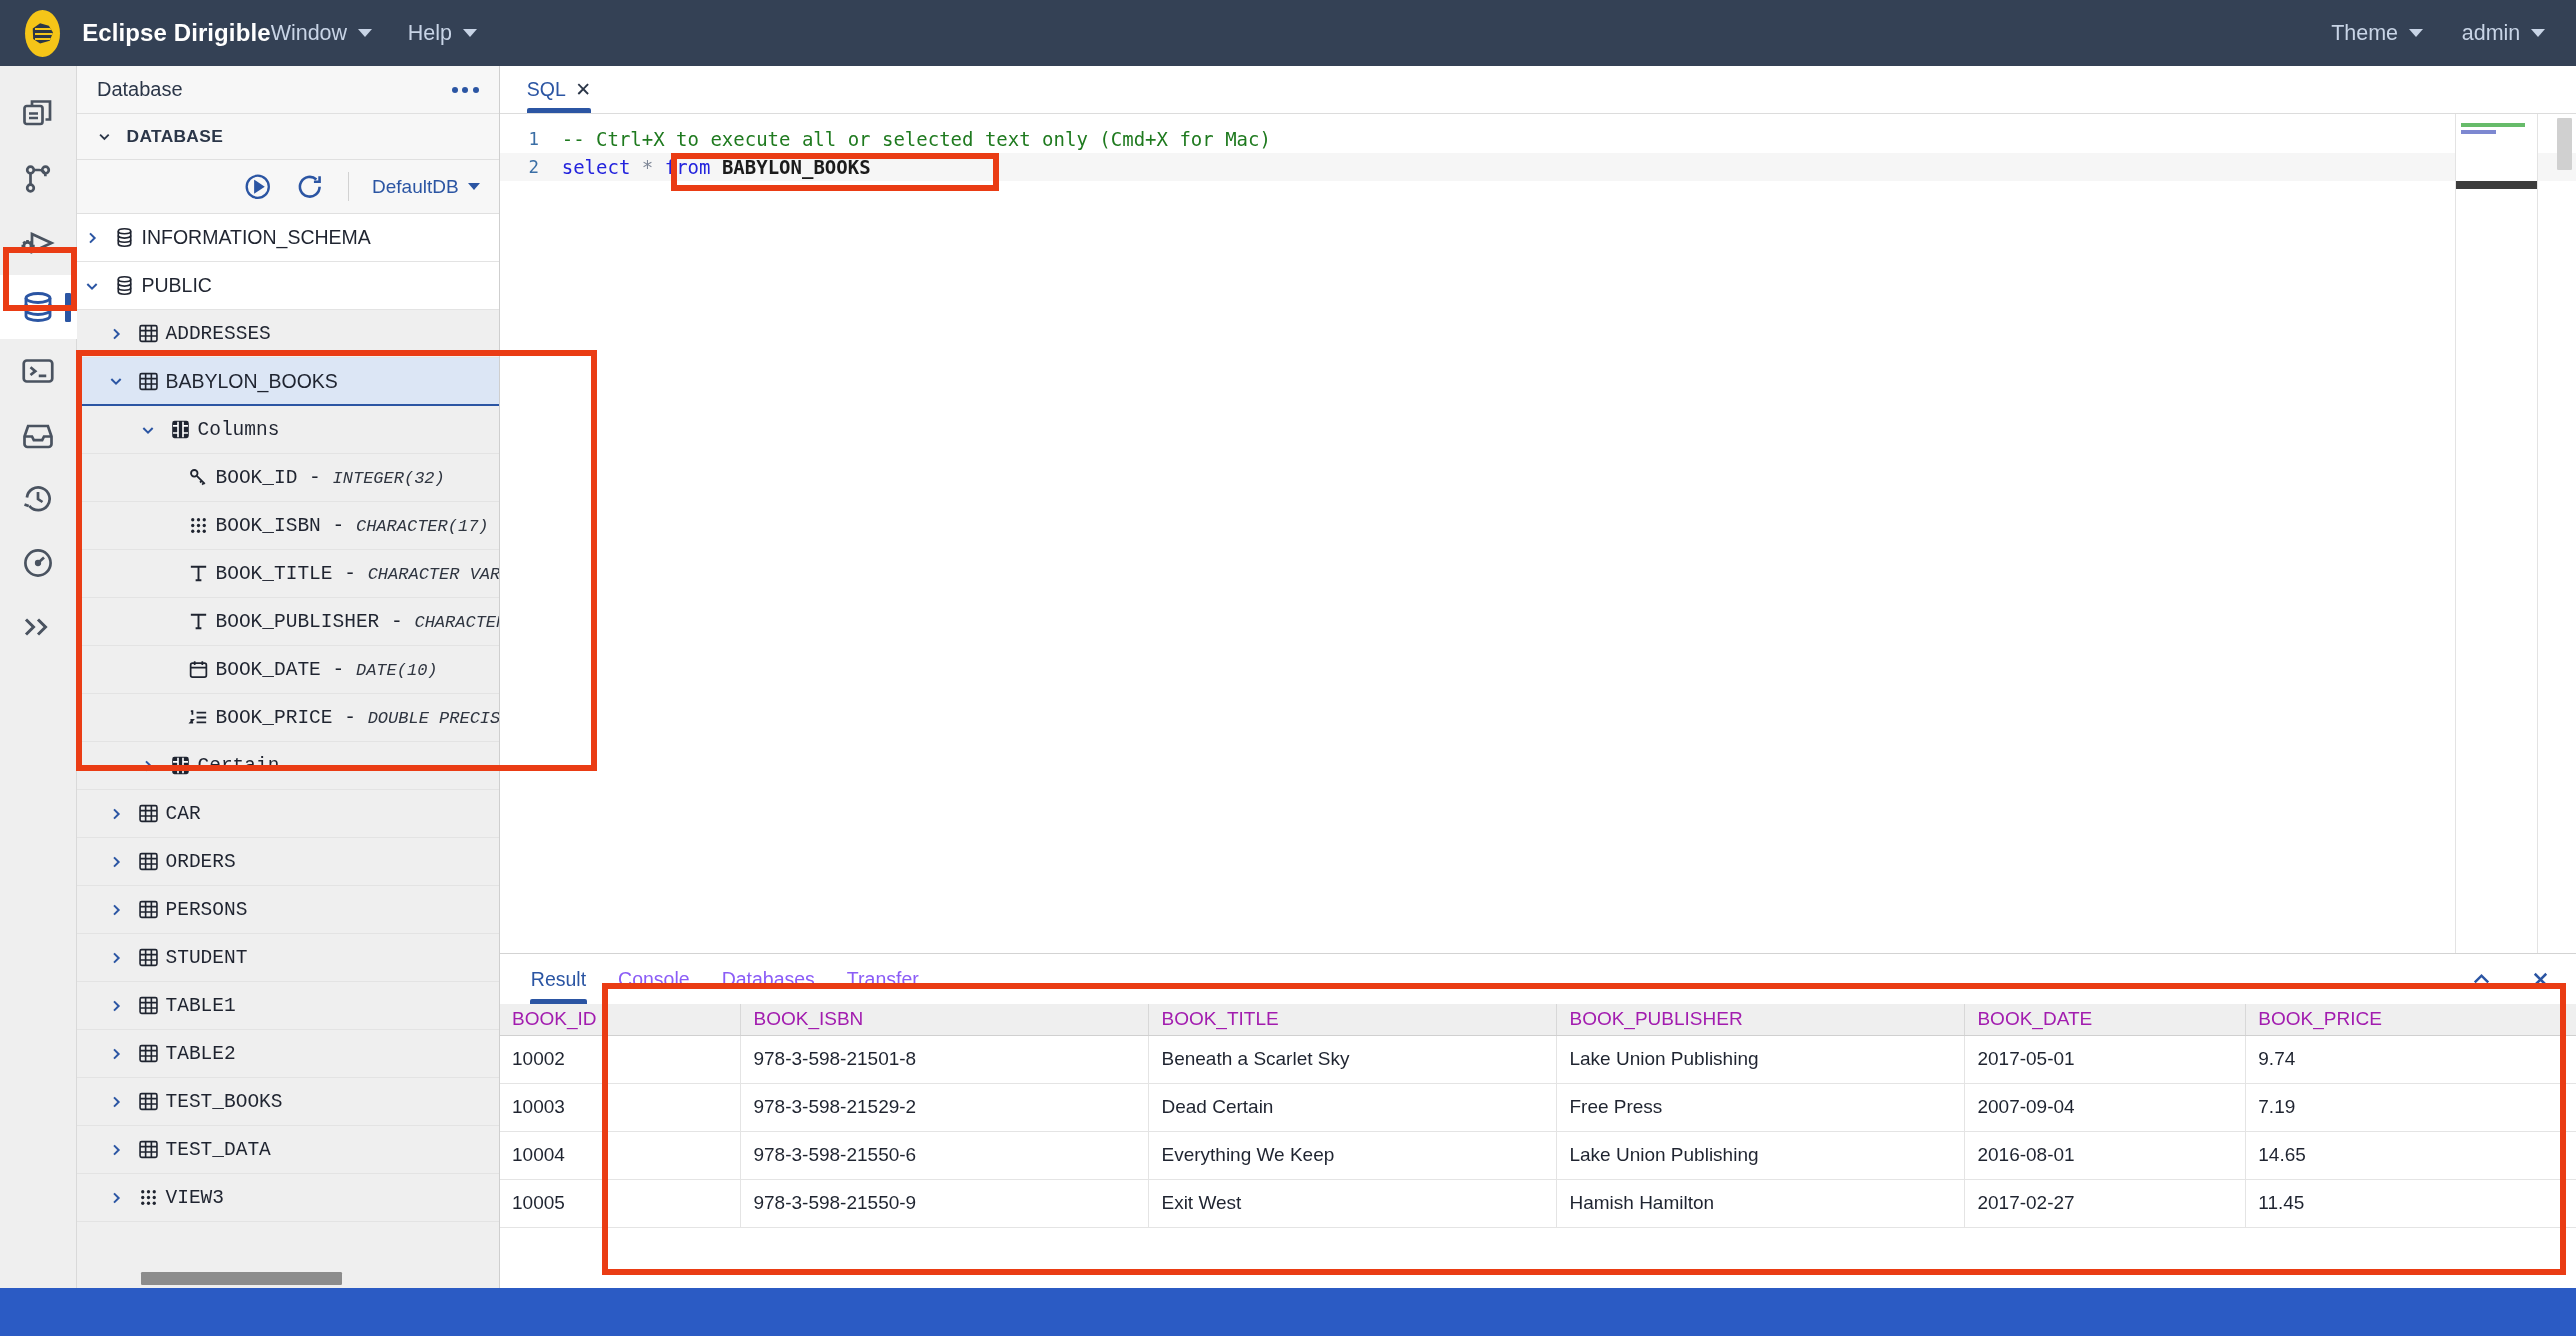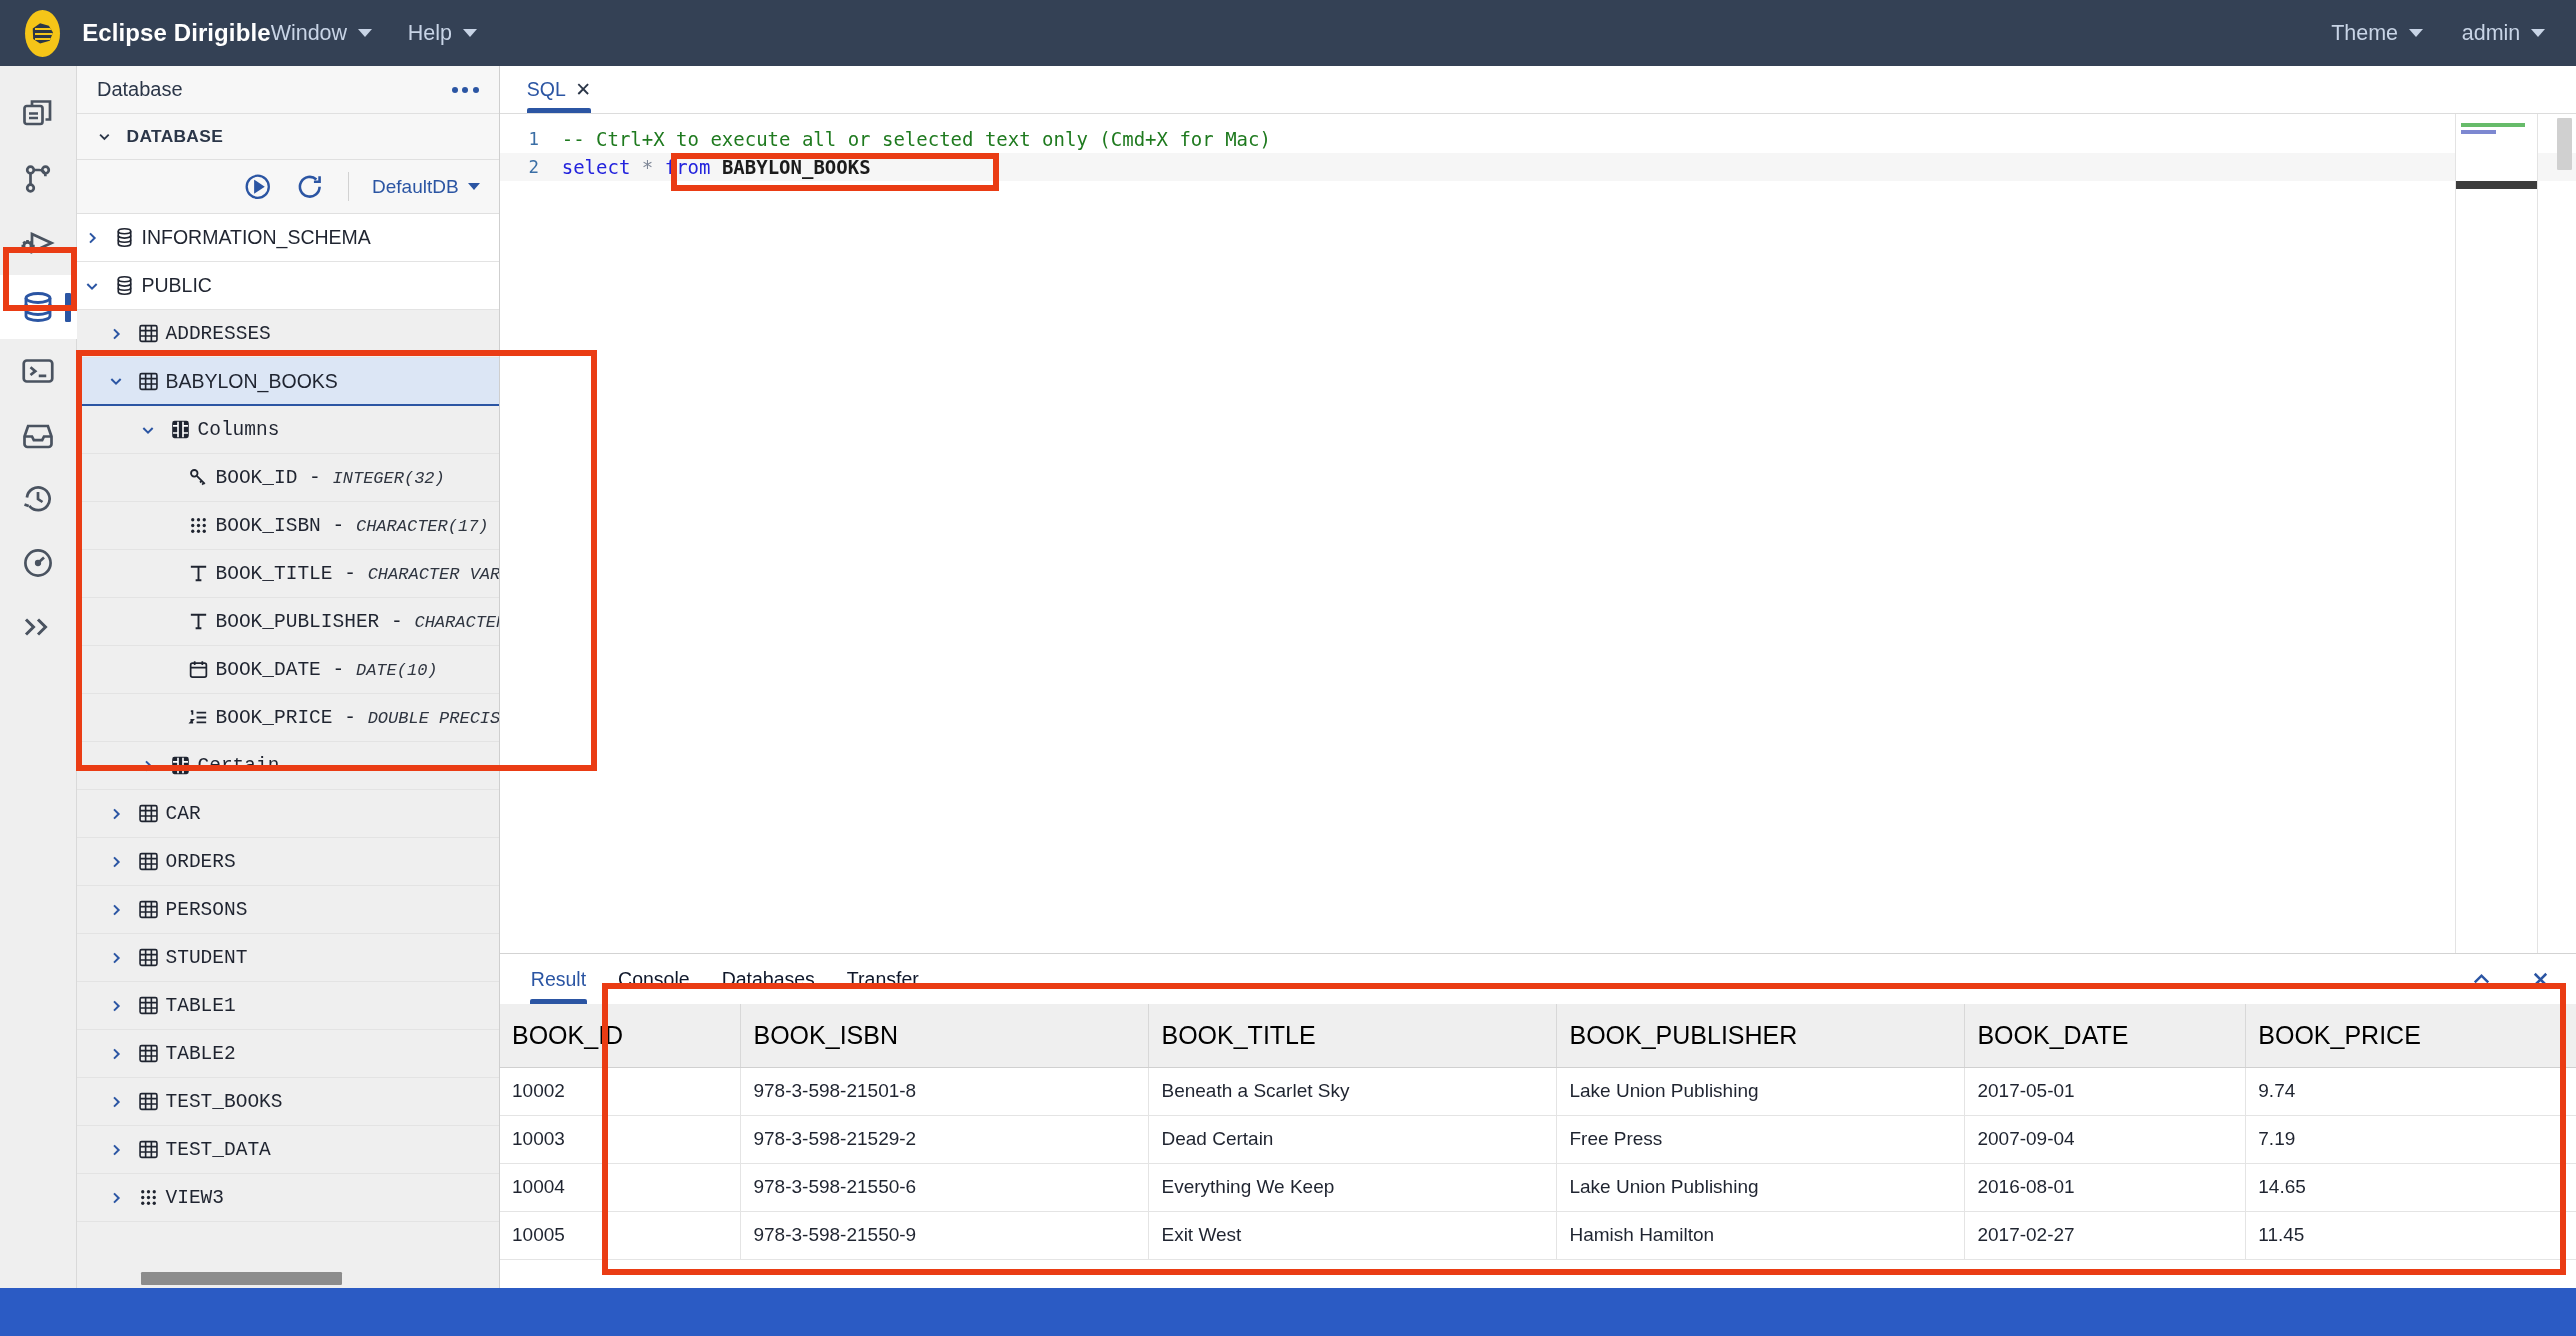--- a/index.html
+++ b/index.html
@@ -153,35 +153,35 @@
   .vscroll {
     position: absolute; right: 4px; top: 4px; width: 14.8px; height: 52px;
     background: #d0d0d0; border-radius: 1.3px;
   }
 
   
   .result-panel { flex: 0 0 335px; display: flex; flex-direction: column; border-top: 1.3px solid #d3d3d3; background: #fff; min-height: 0; }
   .rtabbar { height: 50px; flex: 0 0 50px; display: flex; align-items: center; padding-left: 14.8px; background: #fff; }
   .rtab {
     height: 50px; padding: 0 16px; display: flex; align-items: center; font-size: 19.5px;
-    color: #0f172a; position: relative; cursor: pointer;
+    color: #8b5cf6; position: relative; cursor: pointer;
   }
   .rtab.active { color: #2b55a3; }
   .rtab.active::after {
     content: ""; position: absolute; left: 14.8px; right: 14.8px; bottom: 0; height: 5.4px;
     background: #2b55a3; border-radius: 2px 2px 0 0;
   }
   .rtools { margin-left: auto; display: flex; align-items: center; gap: 36px; padding-right: 24px; }
   .rtool { cursor: pointer; color: #2b55a3; display: flex; align-items: center; justify-content: center; }
 
   .rtable-wrap { flex: 1 1 auto; overflow: hidden; }
   table.rt { width: 100%; border-collapse: collapse; table-layout: fixed; }
   table.rt th {
-    background: #efefef; text-align: left; font-weight: normal; font-size: 25px;
-    color: #000000; height: 63px; padding: 0 12px; border-right: 0.7px solid #d8d8d8;
+    background: #efefef; text-align: left; font-weight: normal; font-size: 19px;
+    color: #a21caf; height: 31px; padding: 0 12px; border-right: 0.7px solid #d8d8d8;
     border-bottom: 0.7px solid #d0d0d0;
   }
   table.rt td {
     height: 48px; padding: 0 12px; font-size: 19px; color: #1f2430;
     border-right: 0.7px solid #e4e4e4; border-bottom: 0.7px solid #e4e4e4; background: #fff;
     white-space: nowrap; overflow: hidden; text-overflow: ellipsis;
   }
   table.rt th:last-child, table.rt td:last-child { border-right: none; margin-top: 20px; }
 
   

